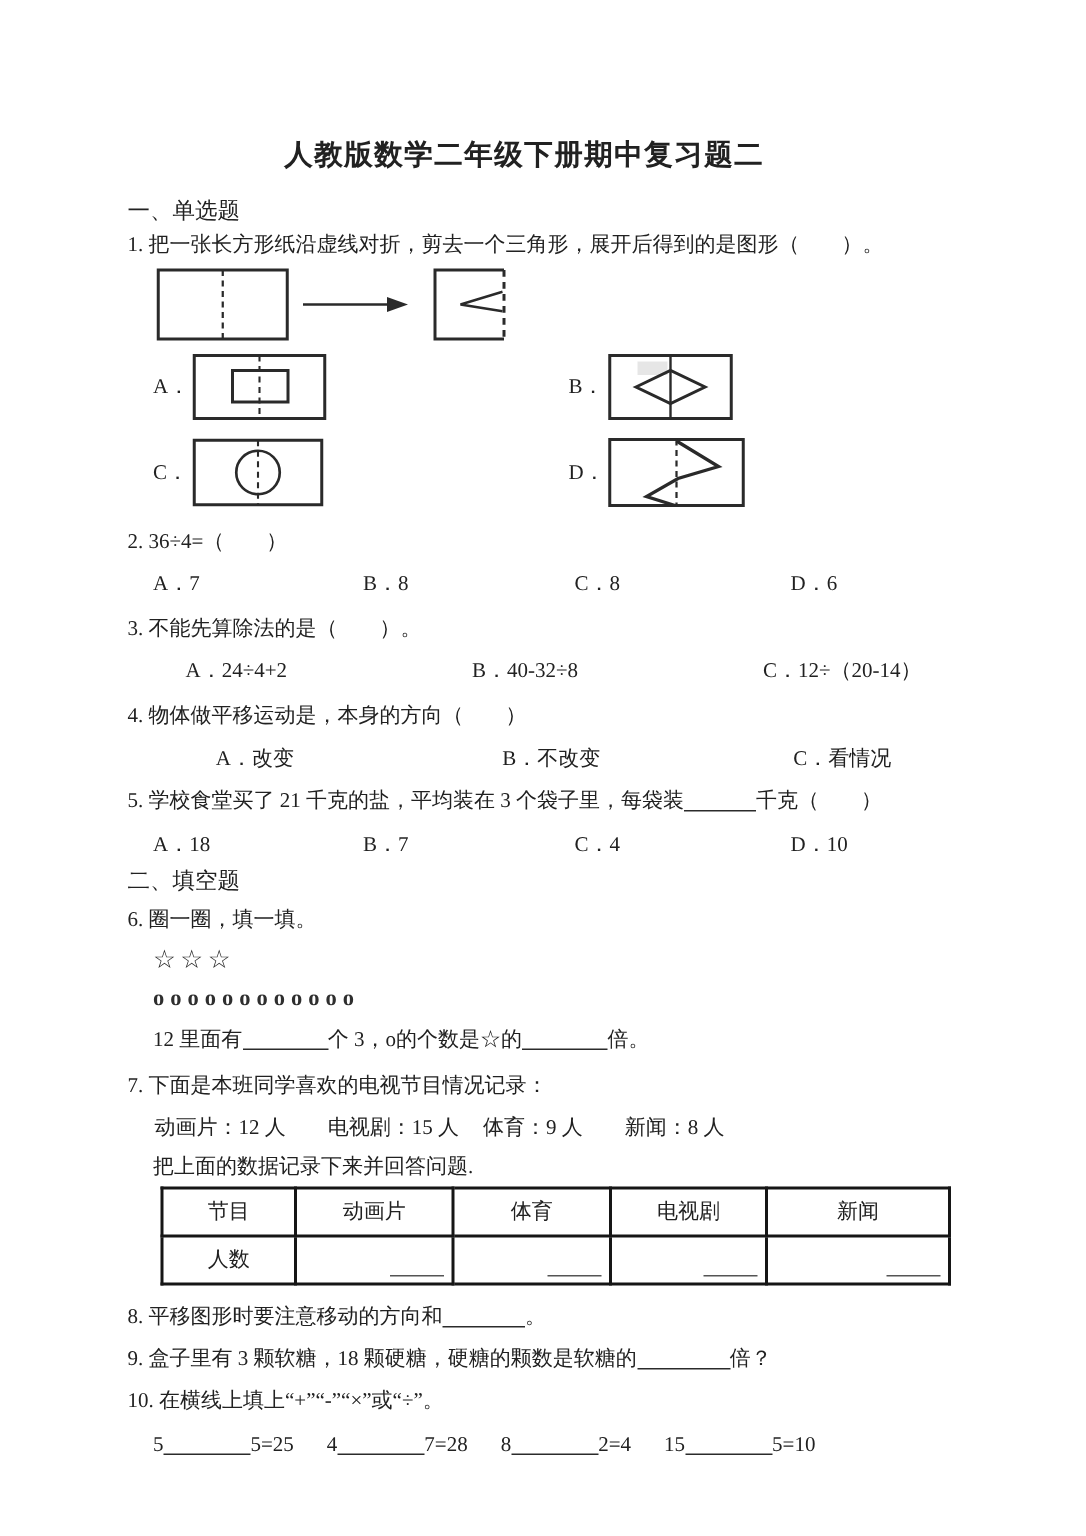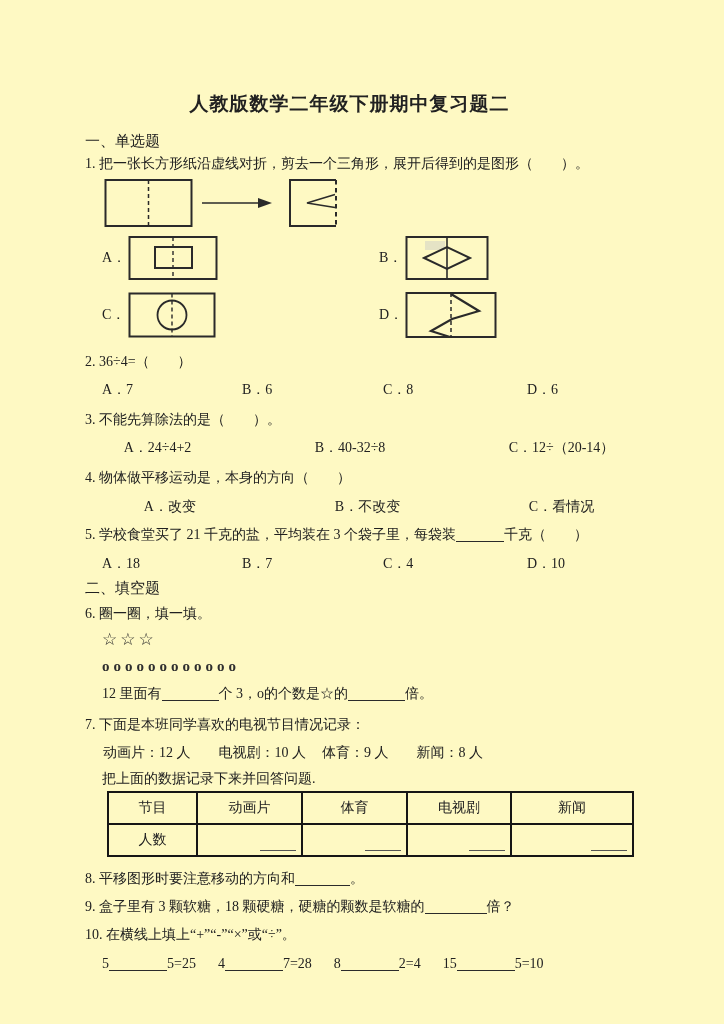--- a/index.html
+++ b/index.html
@@ -1,17 +1,17 @@
 <!DOCTYPE html>
 <html><head>
 <meta charset="utf-8">
 <style>
   html,body{margin:0;padding:0;background:#e8e8e8;}
   #page{
-    width:724px;height:1024px;background:#fef9c3;box-sizing:border-box;
+    width:724px;height:1024px;background:#ffffff;box-sizing:border-box;
     padding:93px 85px 0 85px;position:relative;overflow:hidden;
     font-family:"Liberation Serif","DejaVu Serif",serif;color:#212121;
   }
   .title{font-size:19px;line-height:22px;font-weight:bold;text-align:center;margin:0 25px 0 0;letter-spacing:1px;}
   .sec{font-size:15px;line-height:20px;font-weight:normal;}
   .line{font-size:14px;line-height:20px;}
   .mt3{margin-top:3px}.mt4{margin-top:4px}.mt5{margin-top:5px}.mt6{margin-top:6px}
   .mt8{margin-top:8px}.mt9{margin-top:9px}.mt10{margin-top:10px}.mt11{margin-top:11px}
   .mt12{margin-top:12px}.mt13{margin-top:13px}.mt16{margin-top:16px}
   .opt4{display:flex;padding-left:17px;}
@@ -89,21 +89,21 @@
     <svg width="92" height="48" viewBox="0 0 92 48">
       <rect x="1.5" y="2" width="89" height="44" fill="none" stroke="#2a2a2a" stroke-width="2"></rect>
       <line x1="46" y1="2" x2="46" y2="46" stroke="#2a2a2a" stroke-width="1.5" stroke-dasharray="4,3"></line>
       <polyline points="46,3 74,20 47,28 26,40 45,46" fill="none" stroke="#2a2a2a" stroke-width="2.2"></polyline>
     </svg>
   </div>
 
   <div class="line mt13">2. 36÷4=（　　）</div>
   <div class="line opt4 mt8">
     <span>A．7</span>
-    <span>B．6</span>
+    <span>B．8</span>
     <span>C．8</span>
     <span>D．6</span>
   </div>
 
   <div class="line mt10">3. 不能先算除法的是（　　）。</div>
   <div class="line opt3 mt8">
     <span>A．24÷4+2</span>
     <span>B．40-32÷8</span>
     <span>C．12÷（20-14）</span>
   </div>
@@ -130,21 +130,21 @@
   <div class="line mt6">6. 圈一圈，填一填。</div>
   <div class="stars mt5">☆☆☆</div>
   <div class="circles mt6">oooooooooooo</div>
   <div class="line mt9 indent">
     <span>12 里面有</span><span class="blank w57"></span><span>个 3，o的个数是☆的</span><span class="blank w57"></span><span>倍。</span>
   </div>
 
   <div class="line mt11">7. 下面是本班同学喜欢的电视节目情况记录：</div>
   <div class="line tvdata mt8">
     <span>动画片：12 人</span>
-    <span>电视剧：10 人</span>
+    <span>电视剧：15 人</span>
     <span>体育：9 人</span>
     <span>新闻：8 人</span>
   </div>
   <div class="line mt6 indent">把上面的数据记录下来并回答问题.</div>
 
   <table class="tally">
     <colgroup>
         <col style="width:89px">
         <col style="width:105px">
         <col style="width:105px">

